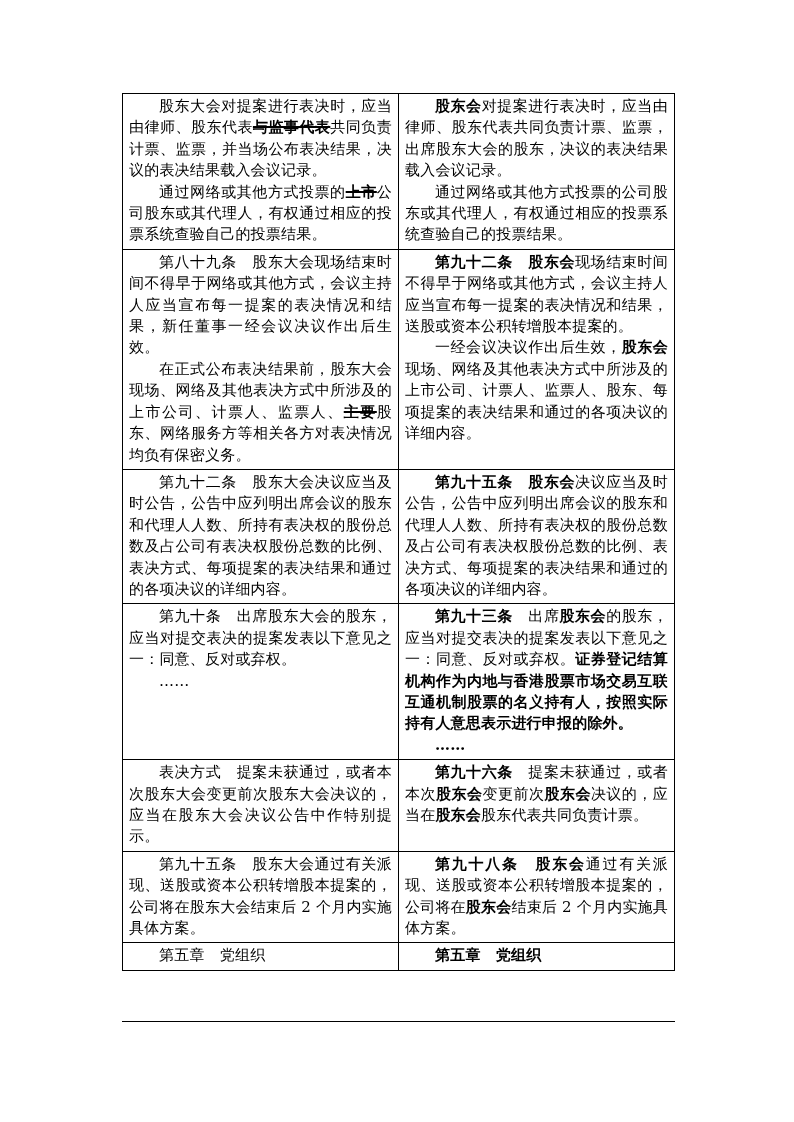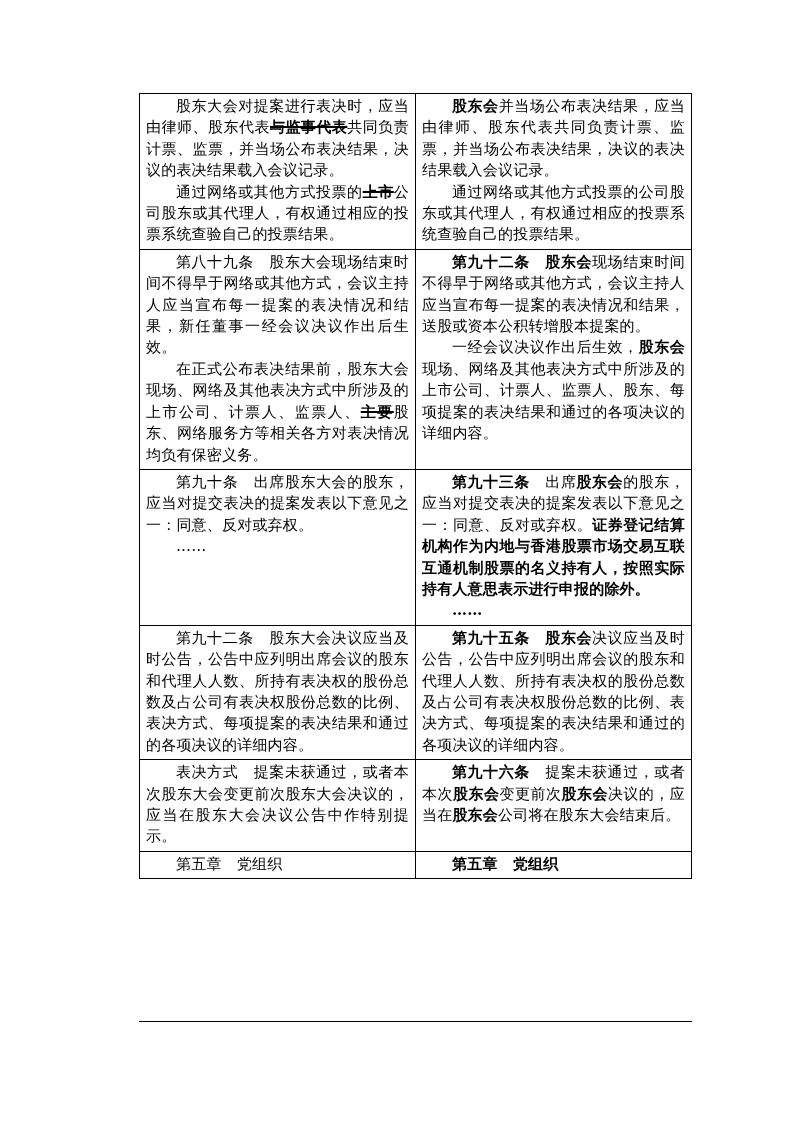--- a/index.html
+++ b/index.html
@@ -10,21 +10,21 @@
   }
   .page {
     position:relative;
     width:794px; height:1122px;
     background:#ffffff;
     margin:0 auto;
     overflow:hidden;
   }
   .table-clip {
     position:absolute;
-    left:139px; top:93px;
+    left:122px; top:93px;
     width:553px; height:929px;
     overflow:hidden;
     border-bottom:1px solid #000;
   }
   table.compare {
     width:100%;
     border-collapse:collapse;
     table-layout:fixed;
   }
   table.compare td {
@@ -51,58 +51,66 @@
 <div class="page">
   <div class="table-clip">
     <table class="compare">
       <tbody id="table-body">
           <tr>
             <td>
               <p><span>股东大会对提案进行表决时，应当由律师、股东代表</span><span class="run-b run-s">与监事代表</span><span>共同负责计票、监票，并当场公布表决结果，决议的表决结果载入会议记录。</span></p>
               <p><span>通过网络或其他方式投票的</span><span class="run-b run-s">上市</span><span>公司股东或其代理人，有权通过相应的投票系统查验自己的投票结果。</span></p>
             </td>
             <td>
-              <p><span class="run-b">股东会</span><span>并当场公布表决结果，应当由律师、股东代表共同负责计票、监票，并当场公布表决结果，决议的表决结果载入会议记录。</span></p>
+              <p><span class="run-b">股东会</span><span>对提案进行表决时，应当由律师、股东代表共同负责计票、监票，出席股东大会的股东，决议的表决结果载入会议记录。</span></p>
               <p><span>通过网络或其他方式投票的公司股东或其代理人，有权通过相应的投票系统查验自己的投票结果。</span></p>
             </td>
           </tr>
           <tr>
             <td>
               <p><span>第八十九条　股东大会现场结束时间不得早于网络或其他方式，会议主持人应当宣布每一提案的表决情况和结果，新任董事一经会议决议作出后生效。</span></p>
               <p><span>在正式公布表决结果前，股东大会现场、网络及其他表决方式中所涉及的上市公司、计票人、监票人、</span><span class="run-b run-s">主要</span><span>股东、网络服务方等相关各方对表决情况均负有保密义务。</span></p>
             </td>
             <td>
               <p><span class="run-b">第九十二条　股东会</span><span>现场结束时间不得早于网络或其他方式，会议主持人应当宣布每一提案的表决情况和结果，送股或资本公积转增股本提案的。</span></p>
               <p><span>一经会议决议作出后生效，</span><span class="run-b">股东会</span><span>现场、网络及其他表决方式中所涉及的上市公司、计票人、监票人、股东、每项提案的表决结果和通过的各项决议的详细内容。</span></p>
             </td>
           </tr>
           <tr>
             <td>
+              <p><span>第九十二条　股东大会决议应当及时公告，公告中应列明出席会议的股东和代理人人数、所持有表决权的股份总数及占公司有表决权股份总数的比例、表决方式、每项提案的表决结果和通过的各项决议的详细内容。</span></p>
+            </td>
+            <td>
+              <p><span class="run-b">第九十五条　股东会</span><span>决议应当及时公告，公告中应列明出席会议的股东和代理人人数、所持有表决权的股份总数及占公司有表决权股份总数的比例、表决方式、每项提案的表决结果和通过的各项决议的详细内容。</span></p>
+            </td>
+          </tr>
+          <tr>
+            <td>
               <p><span>第九十条　出席股东大会的股东，应当对提交表决的提案发表以下意见之一：同意、反对或弃权。</span></p>
               <p><span>……</span></p>
             </td>
             <td>
               <p><span class="run-b">第九十三条</span><span>　出席</span><span class="run-b">股东会</span><span>的股东，应当对提交表决的提案发表以下意见之一：同意、反对或弃权。</span><span class="run-b">证券登记结算机构作为内地与香港股票市场交易互联互通机制股票的名义持有人，按照实际持有人意思表示进行申报的除外。</span></p>
               <p><span class="run-b">……</span></p>
             </td>
           </tr>
           <tr>
             <td>
-              <p><span>第九十二条　股东大会决议应当及时公告，公告中应列明出席会议的股东和代理人人数、所持有表决权的股份总数及占公司有表决权股份总数的比例、表决方式、每项提案的表决结果和通过的各项决议的详细内容。</span></p>
+              <p><span>表决方式　提案未获通过，或者本次股东大会变更前次股东大会决议的，应当在股东大会决议公告中作特别提示。</span></p>
             </td>
             <td>
-              <p><span class="run-b">第九十五条　股东会</span><span>决议应当及时公告，公告中应列明出席会议的股东和代理人人数、所持有表决权的股份总数及占公司有表决权股份总数的比例、表决方式、每项提案的表决结果和通过的各项决议的详细内容。</span></p>
+              <p><span class="run-b">第九十六条</span><span>　提案未获通过，或者本次</span><span class="run-b">股东会</span><span>变更前次</span><span class="run-b">股东会</span><span>决议的，应当在</span><span class="run-b">股东会</span><span>股东代表共同负责计票。</span></p>
             </td>
           </tr>
           <tr>
             <td>
-              <p><span>表决方式　提案未获通过，或者本次股东大会变更前次股东大会决议的，应当在股东大会决议公告中作特别提示。</span></p>
+              <p><span>第九十五条　股东大会通过有关派现、送股或资本公积转增股本提案的，公司将在股东大会结束后 2 个月内实施具体方案。</span></p>
             </td>
             <td>
-              <p><span class="run-b">第九十六条</span><span>　提案未获通过，或者本次</span><span class="run-b">股东会</span><span>变更前次</span><span class="run-b">股东会</span><span>决议的，应当在</span><span class="run-b">股东会</span><span>公司将在股东大会结束后。</span></p>
+              <p><span class="run-b">第九十八条　股东会</span><span>通过有关派现、送股或资本公积转增股本提案的，公司将在</span><span class="run-b">股东会</span><span>结束后 2 个月内实施具体方案。</span></p>
             </td>
           </tr>
           <tr>
             <td>
               <p><span>第五章　党组织</span></p>
             </td>
             <td>
               <p><span class="run-b">第五章　党组织</span></p>
             </td>
           </tr>

